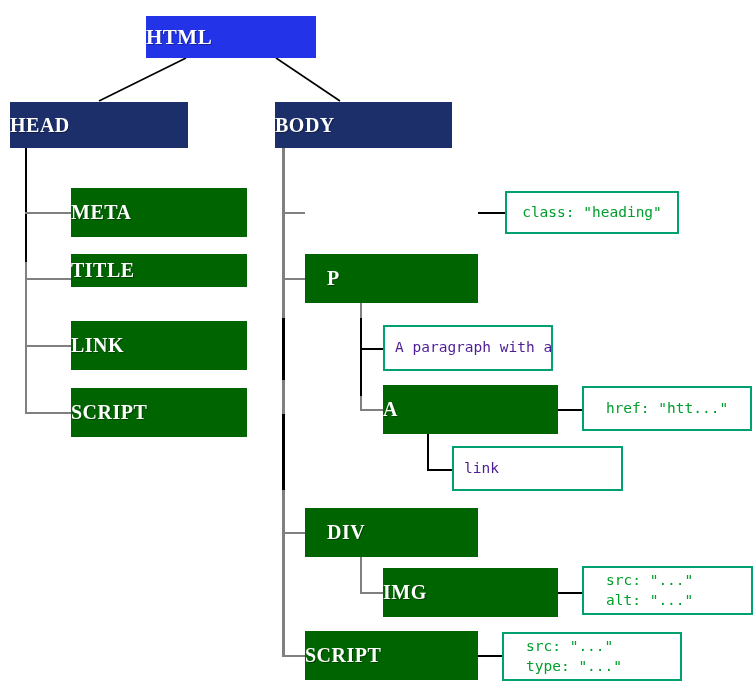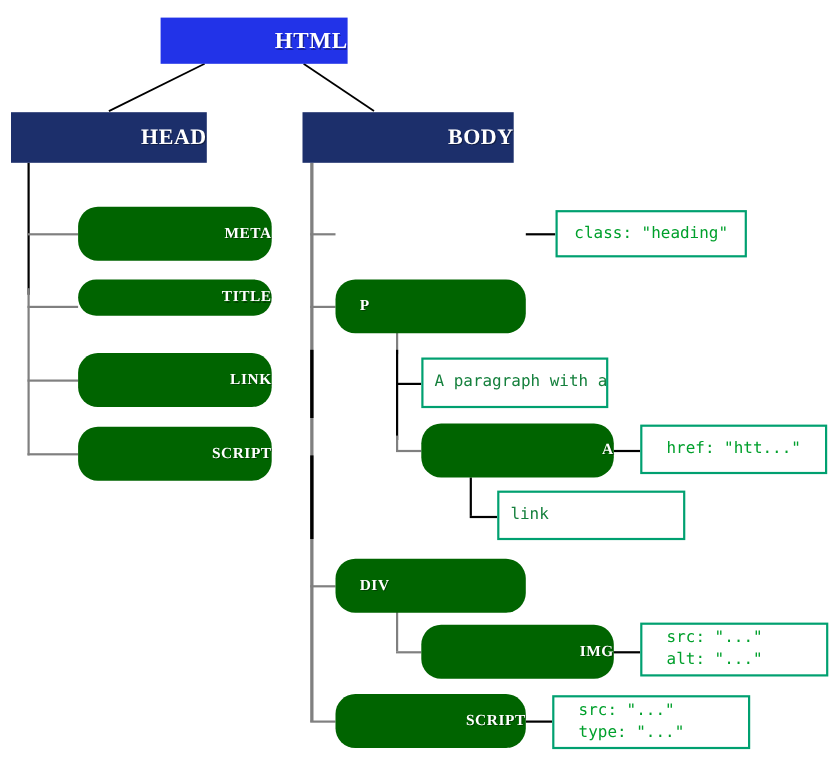--- a/index.html
+++ b/index.html
@@ -22,42 +22,42 @@
     box-sizing: border-box;
     display: flex;
     align-items: center;
     font-family: "Liberation Serif", serif;
     font-weight: bold;
     color: #ffffff;
     letter-spacing: 0.5px;
     text-shadow: 1px 1px 0 rgba(0,0,0,0.35);
     z-index: 5;
   }
-  .node.center { justify-content: flex-end; }
+  .node.center { justify-content: flex-start; }
   .node.left { justify-content: flex-start; }
   .node-root   { background: #2233e8; font-size: 21px; }
   .node-major  { background: #1c2f6b; font-size: 20px; font-family: Liberation Serif, serif; }
-  .node-elem   { background: #006400; font-size: 14px; border-radius: 18px; }
+  .node-elem   { background: #006400; font-size: 20px; }
 
   .attrbox {
     position: absolute;
     box-sizing: border-box;
     background: #ffffff;
     border: 2px solid #00a070;
     display: flex;
     flex-direction: column;
     justify-content: center;
     font-family: "DejaVu Sans Mono", monospace;
     font-size: 14.5px;
     line-height: 1.35;
     letter-spacing: 0px;
     z-index: 5;
   }
   .attrbox.attr-text { color: #00a02c; align-items: center; }
-  .attrbox.text-node { color: #15803d; align-items: flex-start; padding-left: 10px; }
+  .attrbox.text-node { color: #4c1d95; align-items: flex-start; padding-left: 10px; }
   .attrbox .attr-line { white-space: pre; }
 
   .edge {
     position: absolute;
     z-index: 1;
   }
   .edge-h { height: 0; border-top-style: solid; }
   .edge-v { width: 0; border-left-style: solid; }
   .gray  { border-color: #808080; }
   .black { border-color: #000000; }
@@ -117,21 +117,21 @@
   <div class="edge edge-h black w2" style="left:478px; top:655px; width:24px;"></div>
 
   <div class="node node-root center" style="left:146px; top:16px; width:170px; height:42px;">
     <span>HTML</span>
   </div>
 
   <div class="node node-major center" style="left:10px; top:102px; width:178px; height:46px;">
     <span>HEAD</span>
   </div>
 
-  <div class="node node-major center" style="left:275px; top:102px; width:192px; height:46px;">
+  <div class="node node-major center" style="left:275px; top:102px; width:177px; height:46px;">
     <span>BODY</span>
   </div>
 
   <div class="node node-elem center" style="left:71px; top:188px; width:176px; height:49px;">
     <span>META</span>
   </div>
   <div class="node node-elem center" style="left:71px; top:254px; width:176px; height:33px;">
     <span>TITLE</span>
   </div>
   <div class="node node-elem center" style="left:71px; top:321px; width:176px; height:49px;">

